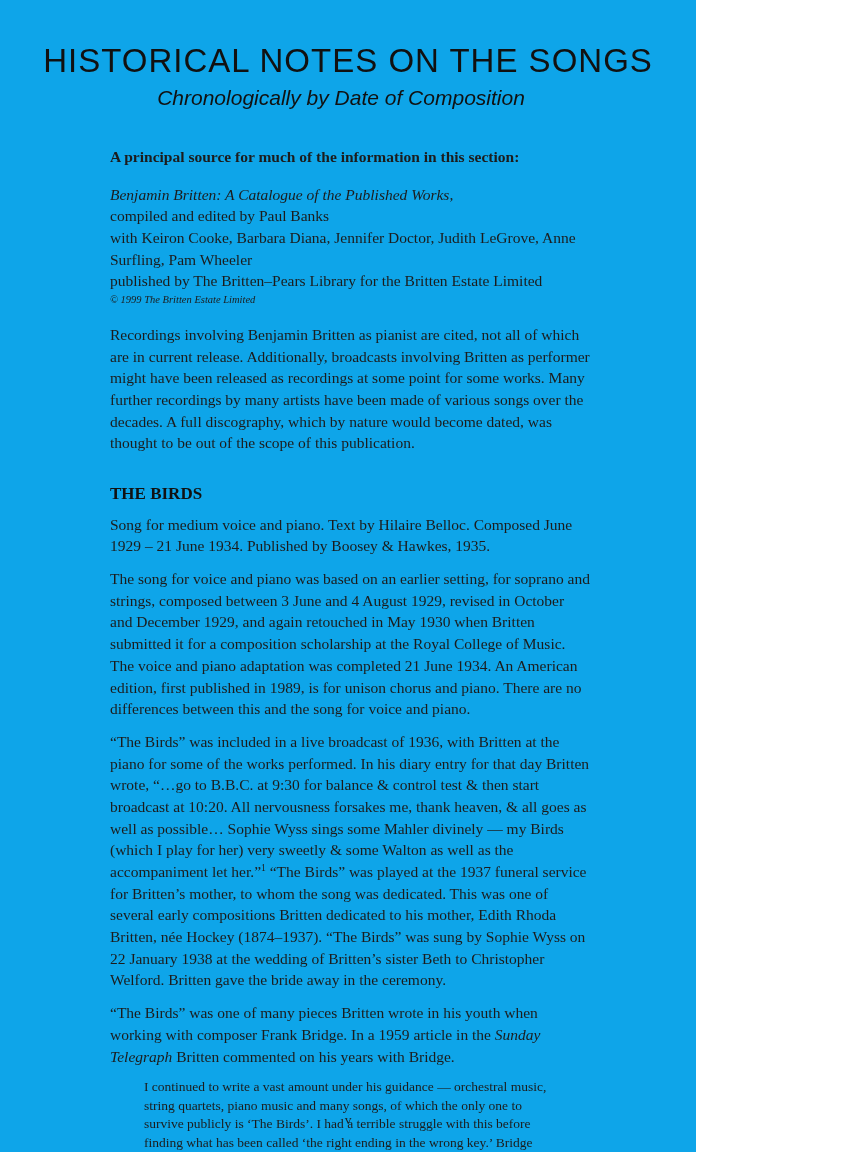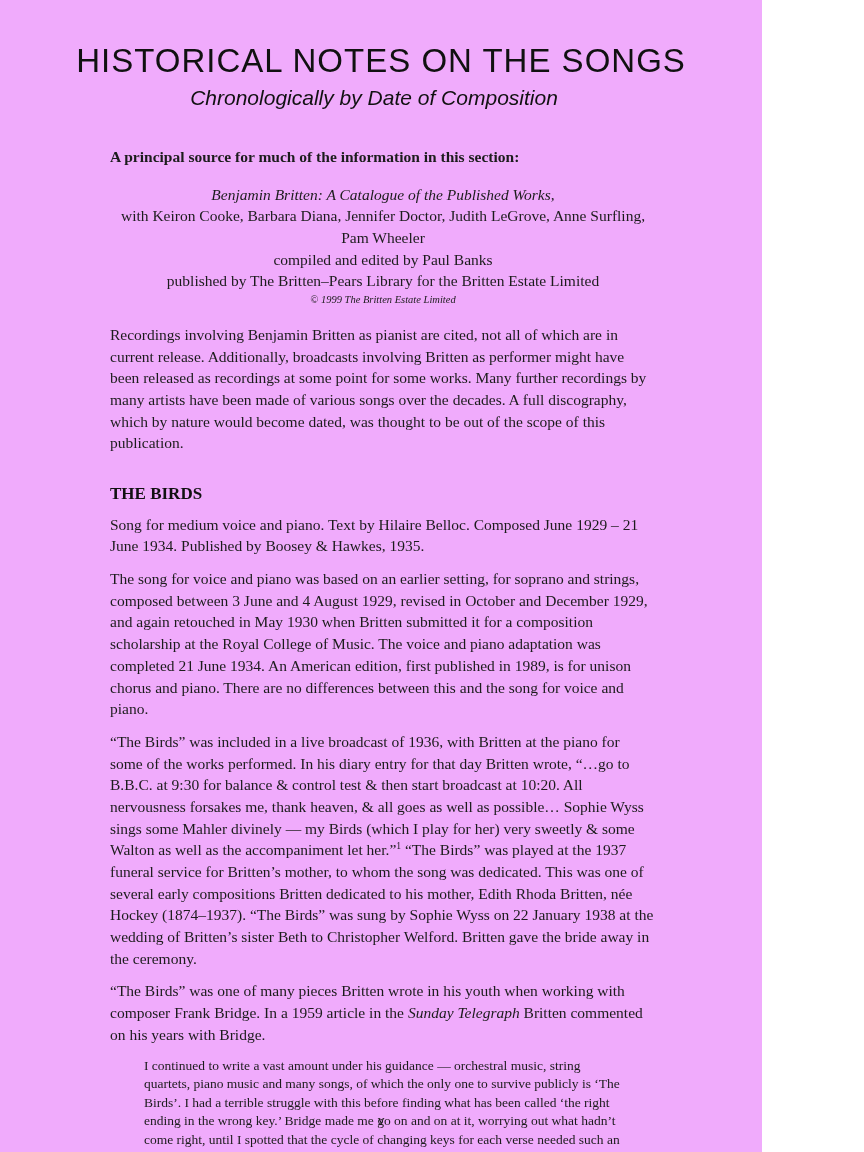--- a/index.html
+++ b/index.html
@@ -2,23 +2,23 @@
 <html><head>
 <meta charset="utf-8">
 <style>
   html, body {
     margin: 0;
     padding: 0;
     background: #ffffff;
   }
   .page {
     position: relative;
-    width: 762px;
+    width: 696px;
     height: 1152px;
-    background: #f0abfc;
+    background: #0ea5e9;
     color: #1c1c1c;
     font-family: "Liberation Serif", serif;
     overflow: hidden;
     box-sizing: border-box;
   }
   .doc-header {
     padding-top: 42px;
     text-align: center;
   }
   .doc-title {
@@ -45,21 +45,20 @@
   }
   .content p {
     margin: 0 0 11px 0;
   }
   .src-heading {
     font-weight: bold;
     margin-bottom: 16px !important;
   }
   .src-block p {
     margin: 0;
-    text-align: center;
   }
   .italic {
     font-style: italic;
   }
   .copyright {
     font-size: 10.5px;
     margin: 1px 0 0 0 !important;
     font-style: italic;
   }
   .src-block {
@@ -101,22 +100,22 @@
     <h1 class="doc-title">HISTORICAL NOTES ON THE SONGS</h1>
     <h2 class="doc-subtitle">Chronologically by Date of Composition</h2>
   </header>
 
   <main class="content">
 
     <p class="src-heading">A principal source for much of the information in this section:</p>
 
     <div class="src-block">
       <p class="italic">Benjamin Britten: A Catalogue of the Published Works,</p>
+      <p>compiled and edited by Paul Banks</p>
       <p>with Keiron Cooke, Barbara Diana, Jennifer Doctor, Judith LeGrove, Anne Surfling, Pam Wheeler</p>
-      <p>compiled and edited by Paul Banks</p>
       <p>published by The Britten–Pears Library for the Britten Estate Limited</p>
       <p class="copyright">© 1999 The Britten Estate Limited</p>
     </div>
 
     <p>Recordings involving Benjamin Britten as pianist are cited, not all of which are in current release. Additionally, broadcasts involving Britten as performer might have been released as recordings at some point for some works. Many further recordings by many artists have been made of various songs over the decades. A full discography, which by nature would become dated, was thought to be out of the scope of this publication.</p>
 
     <h3 class="section-heading">THE BIRDS</h3>
 
     <p>Song for medium voice and piano. Text by Hilaire Belloc. Composed June 1929 – 21 June 1934. Published by Boosey &amp; Hawkes, 1935.</p>
 

